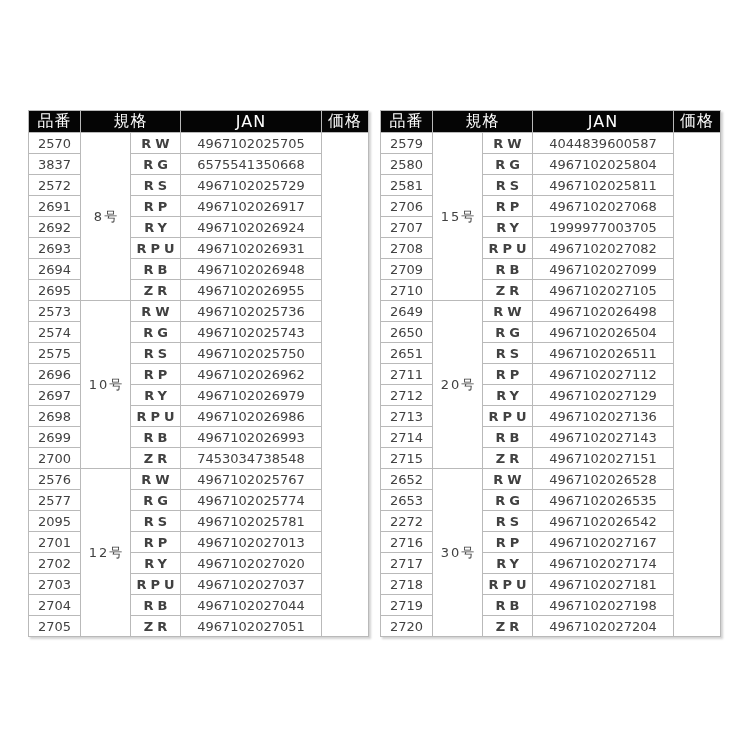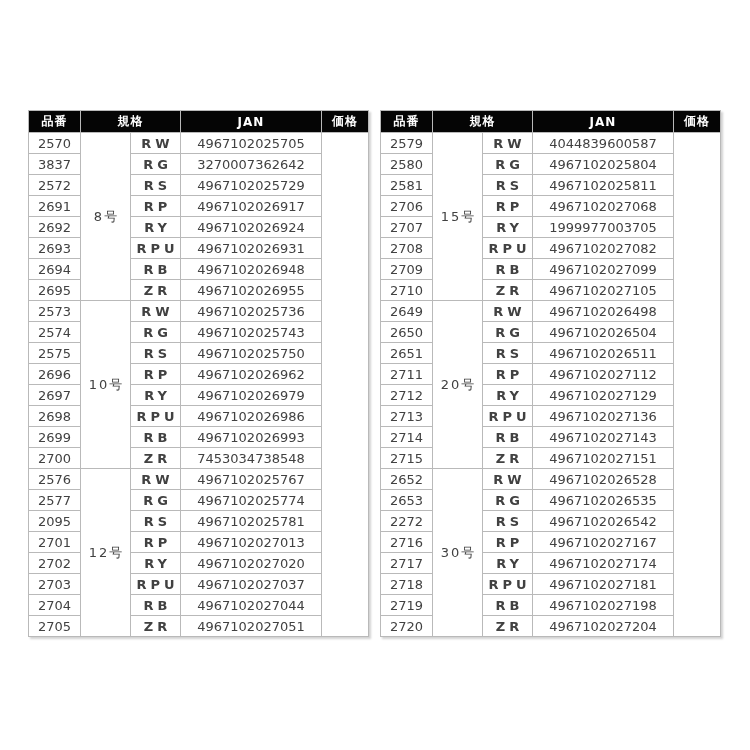--- a/index.html
+++ b/index.html
@@ -29,22 +29,22 @@
     border: 1px solid #b9b9b9;
     padding: 0;
     text-align: center;
     vertical-align: middle;
     overflow: hidden;
     white-space: nowrap;
   }
   table.spec-table thead th {
     background: #050505;
     color: #ffffff;
-    font-weight: bold;
-    font-size: 12px;
+    font-weight: normal;
+    font-size: 16px;
     height: 21px;
     letter-spacing: 1px;
   }
   table.spec-table tbody td {
     color: #414141;
     font-size: 13px;
     height: 20px;
   }
   td.cell-no { }
   td.cell-size {
@@ -85,21 +85,21 @@
         <tr>
           <td class="cell-no">2570</td>
           <td class="cell-size" rowspan="8">8号</td>
           <td class="cell-spec">RW</td>
           <td class="cell-jan">4967102025705</td>
           <td class="cell-price" rowspan="24"></td>
         </tr>
         <tr>
           <td class="cell-no">3837</td>
           <td class="cell-spec">RG</td>
-          <td class="cell-jan">3270007362642</td>
+          <td class="cell-jan">6575541350668</td>
         </tr>
         <tr>
           <td class="cell-no">2572</td>
           <td class="cell-spec">RS</td>
           <td class="cell-jan">4967102025729</td>
         </tr>
         <tr>
           <td class="cell-no">2691</td>
           <td class="cell-spec">RP</td>
           <td class="cell-jan">4967102026917</td>

